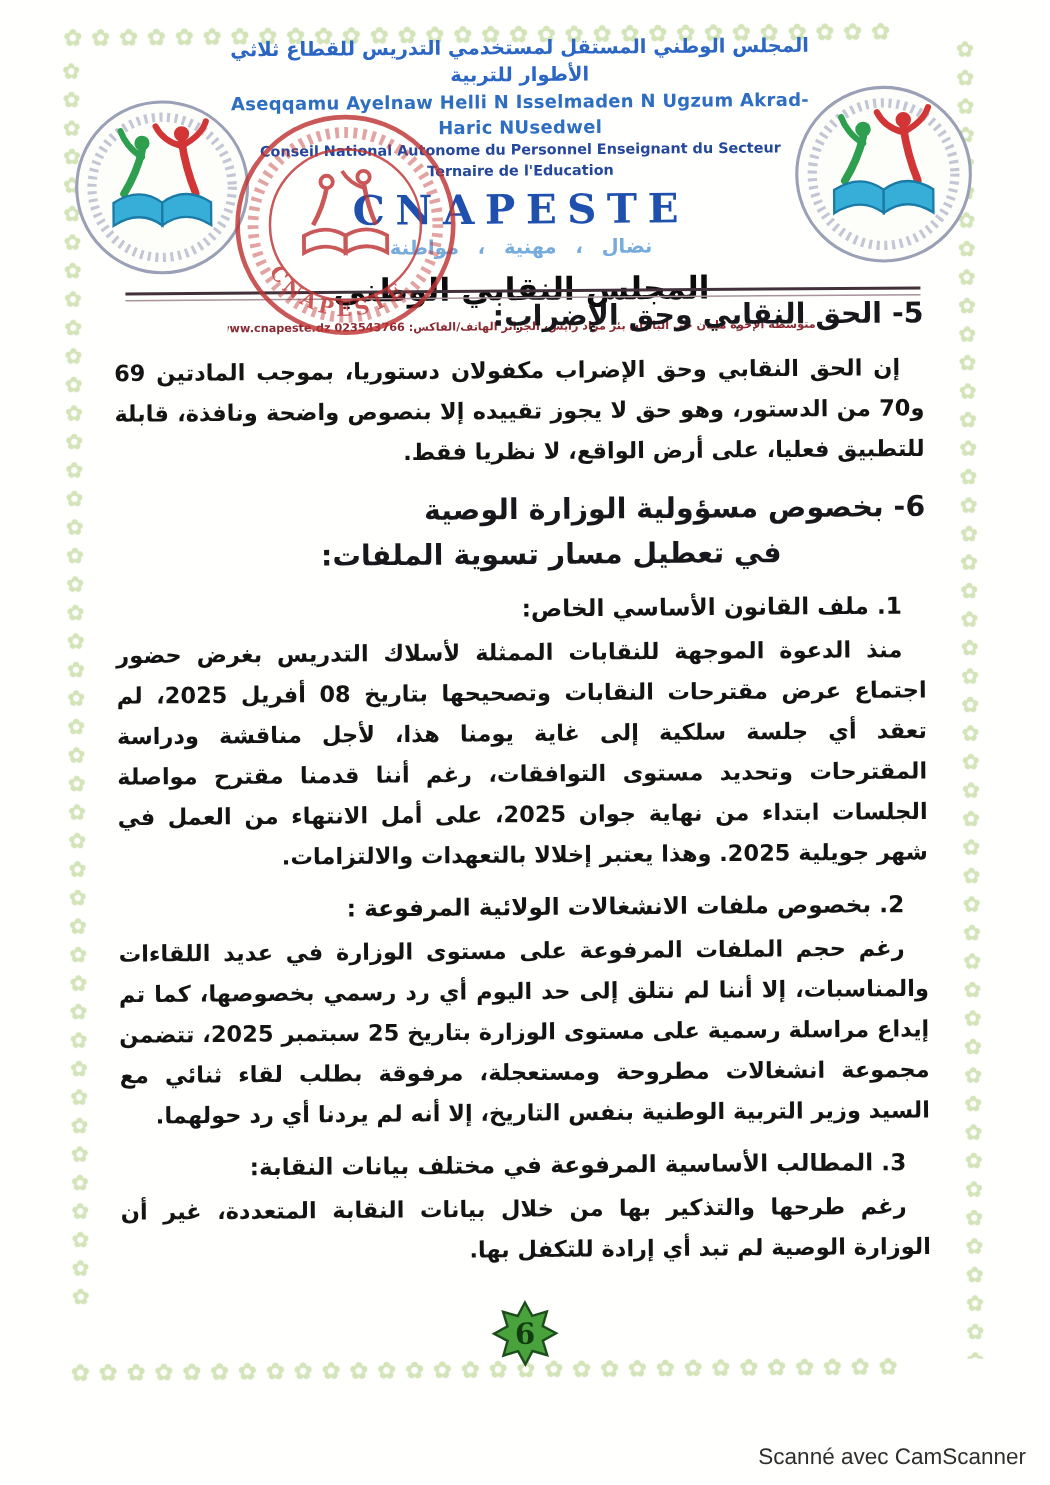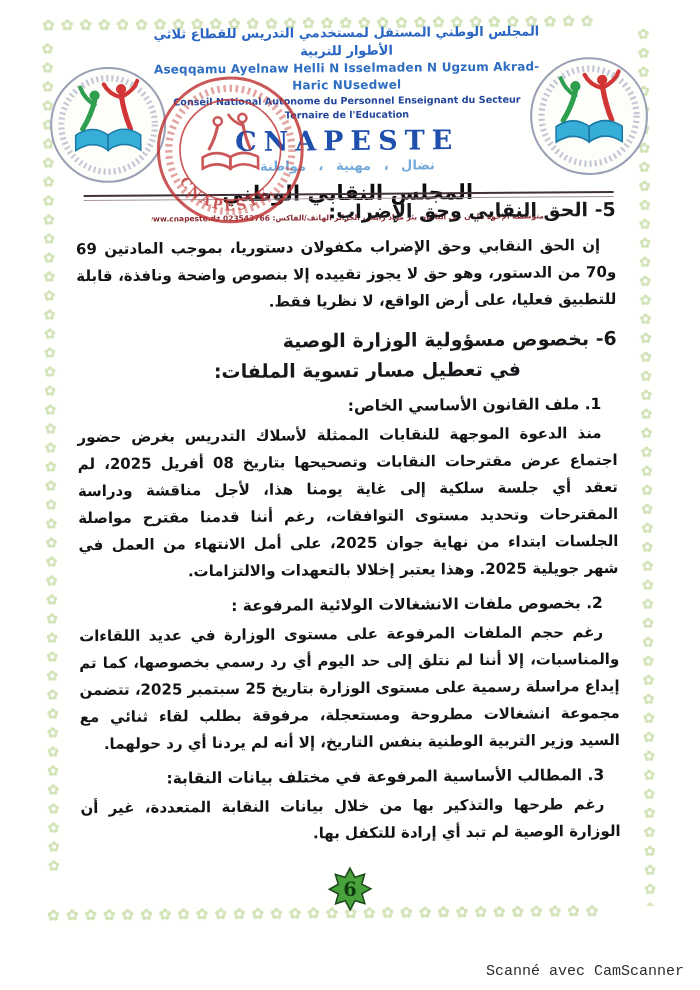--- a/index.html
+++ b/index.html
@@ -46,21 +46,21 @@
   .t6a{margin-top:10px;}
   .t6b{margin:0 96px 6px 0;}
   .sub{font-size:15.5px;font-weight:800;margin:9px 16px 3px 0;text-align:right;line-height:25px;}
   .para{font-size:15px;font-weight:700;line-height:27px;margin:0 0 5px;
         text-align:justify;text-indent:16px;}
 
   
   .star-wrap{position:absolute;left:324px;top:866px;width:46px;height:46px;}
   .star-num{font-size:17px;font-weight:700;fill:#103c10;font-family:"DejaVu Serif",serif;}
 
-  .cam{position:absolute;right:16px;bottom:10px;font-family:Liberation Mono, monospace;
+  .cam{position:absolute;right:16px;bottom:10px;font-family:Liberation Sans, sans-serif;
        font-size:15px;color:#2e2e2e;}
 </style>
 </head>
 <body>
 
 <div class="sheet">
 
   <div class="deco h deco-top">✿✿✿✿✿✿✿✿✿✿✿✿✿✿✿✿✿✿✿✿✿✿✿✿✿✿✿✿✿✿</div>
   <div class="deco h deco-bottom">✿✿✿✿✿✿✿✿✿✿✿✿✿✿✿✿✿✿✿✿✿✿✿✿✿✿✿✿✿✿</div>
   <div class="deco v deco-left">✿✿✿✿✿✿✿✿✿✿✿✿✿✿✿✿✿✿✿✿✿✿✿✿✿✿✿✿✿✿✿✿✿✿✿✿✿✿✿✿✿✿✿✿</div>

